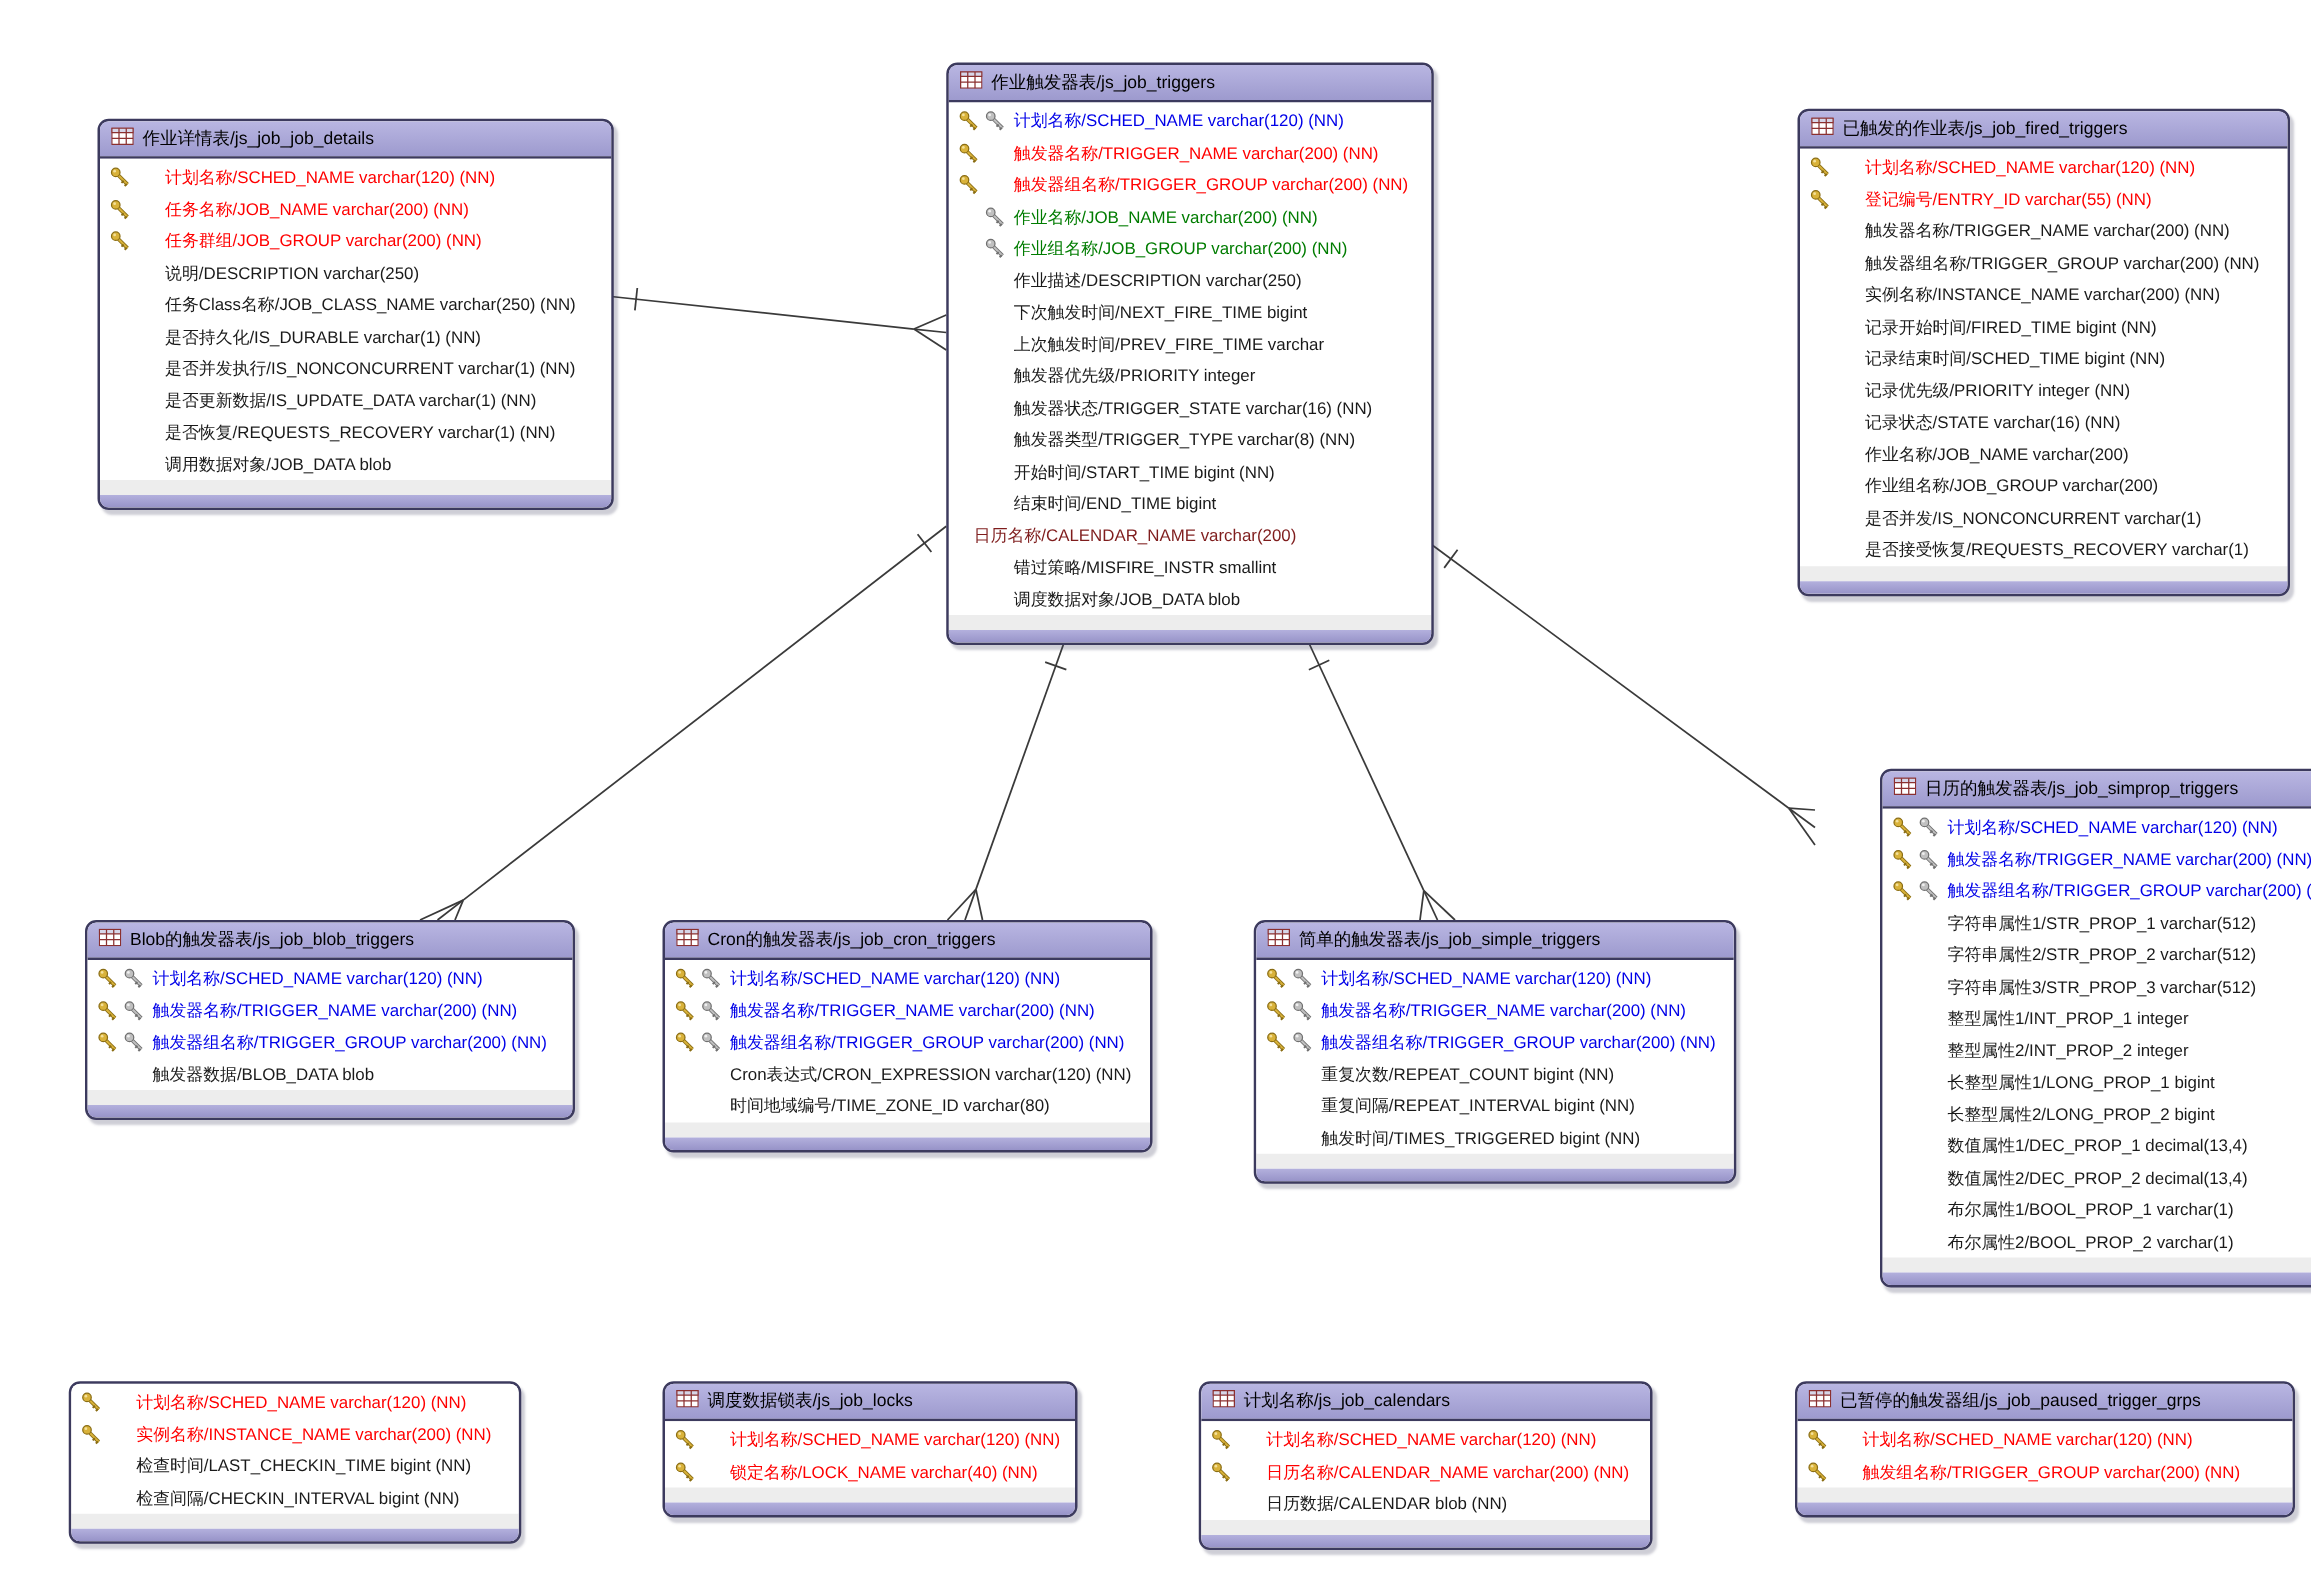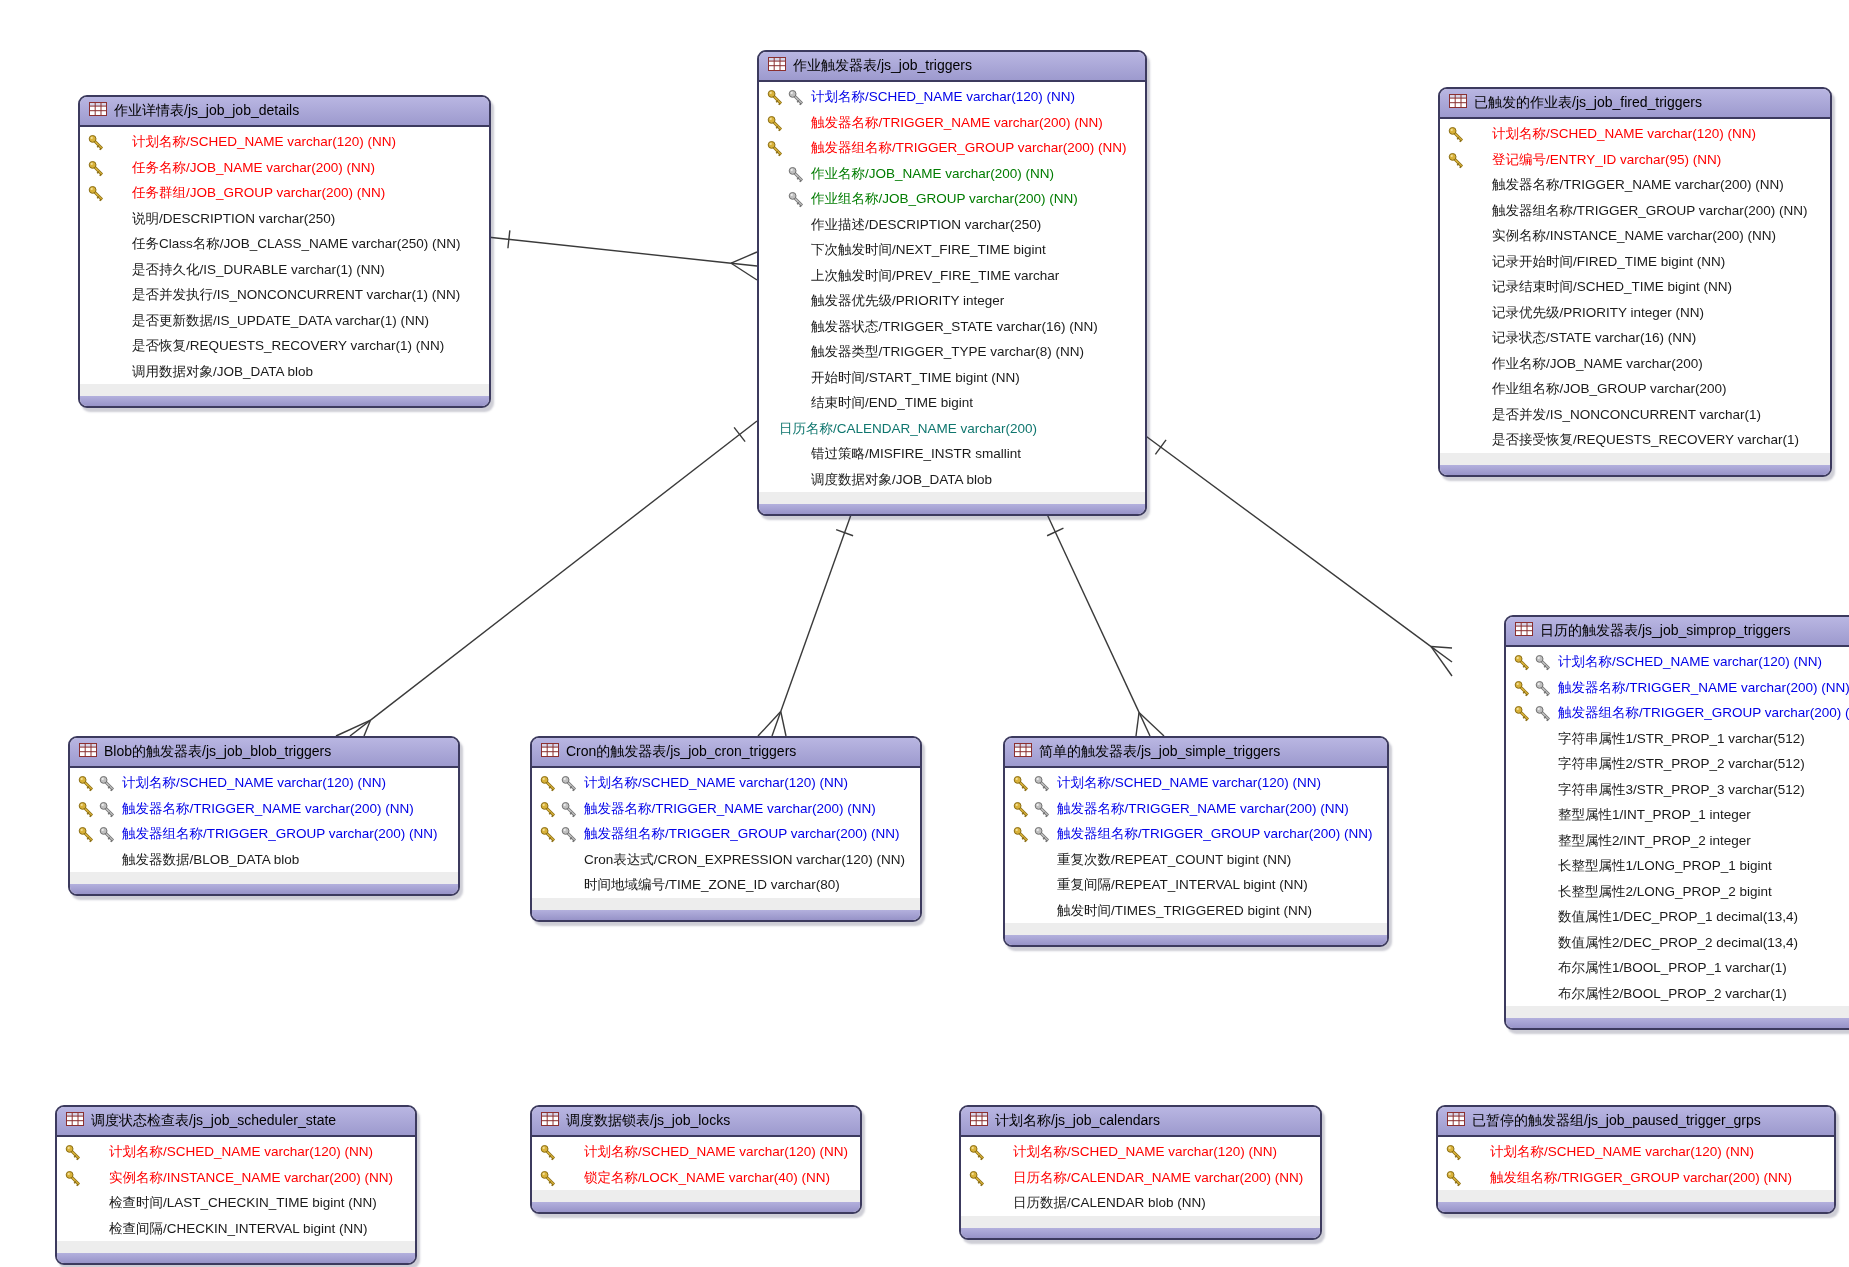--- a/index.html
+++ b/index.html
@@ -260,21 +260,21 @@
     <span class="field-text" style="color: rgb(26, 26, 26);">开始时间/START_TIME bigint (NN)</span>
   </div>
         <div class="er-row">
     <span class="keyslot s1"></span>
     <span class="keyslot s2"></span>
     <span class="field-text" style="color: rgb(26, 26, 26);">结束时间/END_TIME bigint</span>
   </div>
         <div class="er-row">
     <span class="keyslot s1"></span>
     <span class="keyslot s2"></span>
-    <span class="field-text" style="color: #0f766e; margin-left: 20px;">日历名称/CALENDAR_NAME varchar(200)</span>
+    <span class="field-text" style="color: #7f1d1d; margin-left: 20px;">日历名称/CALENDAR_NAME varchar(200)</span>
   </div>
         <div class="er-row">
     <span class="keyslot s1"></span>
     <span class="keyslot s2"></span>
     <span class="field-text" style="color: rgb(26, 26, 26);">错过策略/MISFIRE_INSTR smallint</span>
   </div>
         <div class="er-row">
     <span class="keyslot s1"></span>
     <span class="keyslot s2"></span>
     <span class="field-text" style="color: rgb(26, 26, 26);">调度数据对象/JOB_DATA blob</span>
@@ -312,21 +312,21 @@
         <div class="er-row">
     <span class="keyslot s1"><svg width="17" height="17" viewBox="0 0 17 17">
               <line x1="6.3" y1="6.8" x2="14" y2="14.5" stroke="#8a6d14" stroke-width="3"></line>
               <line x1="6.3" y1="6.8" x2="14" y2="14.5" stroke="#d9b23a" stroke-width="1.6"></line>
               <line x1="10.9" y1="11.6" x2="9.2" y2="13.3" stroke="#8a6d14" stroke-width="1.6"></line>
               <line x1="13.4" y1="14.1" x2="11.7" y2="15.8" stroke="#8a6d14" stroke-width="1.6"></line>
               <circle cx="4.6" cy="4.9" r="3.4" fill="#d9b23a" stroke="#8a6d14" stroke-width="1"></circle>
               <circle cx="3.7" cy="3.9" r="1.1" fill="#f3e09a"></circle>
             </svg></span>
     <span class="keyslot s2"></span>
-    <span class="field-text" style="color: rgb(255, 0, 0);">登记编号/ENTRY_ID varchar(95) (NN)</span>
+    <span class="field-text" style="color: rgb(255, 0, 0);">登记编号/ENTRY_ID varchar(55) (NN)</span>
   </div>
         <div class="er-row">
     <span class="keyslot s1"></span>
     <span class="keyslot s2"></span>
     <span class="field-text" style="color: rgb(26, 26, 26);">触发器名称/TRIGGER_NAME varchar(200) (NN)</span>
   </div>
         <div class="er-row">
     <span class="keyslot s1"></span>
     <span class="keyslot s2"></span>
     <span class="field-text" style="color: rgb(26, 26, 26);">触发器组名称/TRIGGER_GROUP varchar(200) (NN)</span>
@@ -759,32 +759,20 @@
         <div class="er-row">
     <span class="keyslot s1"></span>
     <span class="keyslot s2"></span>
     <span class="field-text" style="color: rgb(26, 26, 26);">触发时间/TIMES_TRIGGERED bigint (NN)</span>
   </div>
       </div>
     <div class="er-footer"></div>
     <div class="er-bottombar"></div>
   </div>
     <div class="er-table" style="left: 55px; top: 1105px; width: 358px;">
-    <div class="er-header">
-      <span class="tbl-icon">
-        <svg width="18" height="14" viewBox="0 0 18 14">
-          <rect x="0.5" y="0.5" width="17" height="13" fill="#ffffff" stroke="#8b3030"></rect>
-          <rect x="0.5" y="0.5" width="17" height="3.6" fill="#d6d6e8" stroke="#8b3030"></rect>
-          <line x1="6.2" y1="0.5" x2="6.2" y2="13.5" stroke="#8b3030"></line>
-          <line x1="12" y1="0.5" x2="12" y2="13.5" stroke="#8b3030"></line>
-          <line x1="0.5" y1="8.7" x2="17.5" y2="8.7" stroke="#8b3030"></line>
-        </svg>
-      </span>
-      <span class="er-title">调度状态检查表/js_job_scheduler_state</span>
-    </div>
     <div class="er-rows">
         <div class="er-row">
     <span class="keyslot s1"><svg width="17" height="17" viewBox="0 0 17 17">
               <line x1="6.3" y1="6.8" x2="14" y2="14.5" stroke="#8a6d14" stroke-width="3"></line>
               <line x1="6.3" y1="6.8" x2="14" y2="14.5" stroke="#d9b23a" stroke-width="1.6"></line>
               <line x1="10.9" y1="11.6" x2="9.2" y2="13.3" stroke="#8a6d14" stroke-width="1.6"></line>
               <line x1="13.4" y1="14.1" x2="11.7" y2="15.8" stroke="#8a6d14" stroke-width="1.6"></line>
               <circle cx="4.6" cy="4.9" r="3.4" fill="#d9b23a" stroke="#8a6d14" stroke-width="1"></circle>
               <circle cx="3.7" cy="3.9" r="1.1" fill="#f3e09a"></circle>
             </svg></span>

